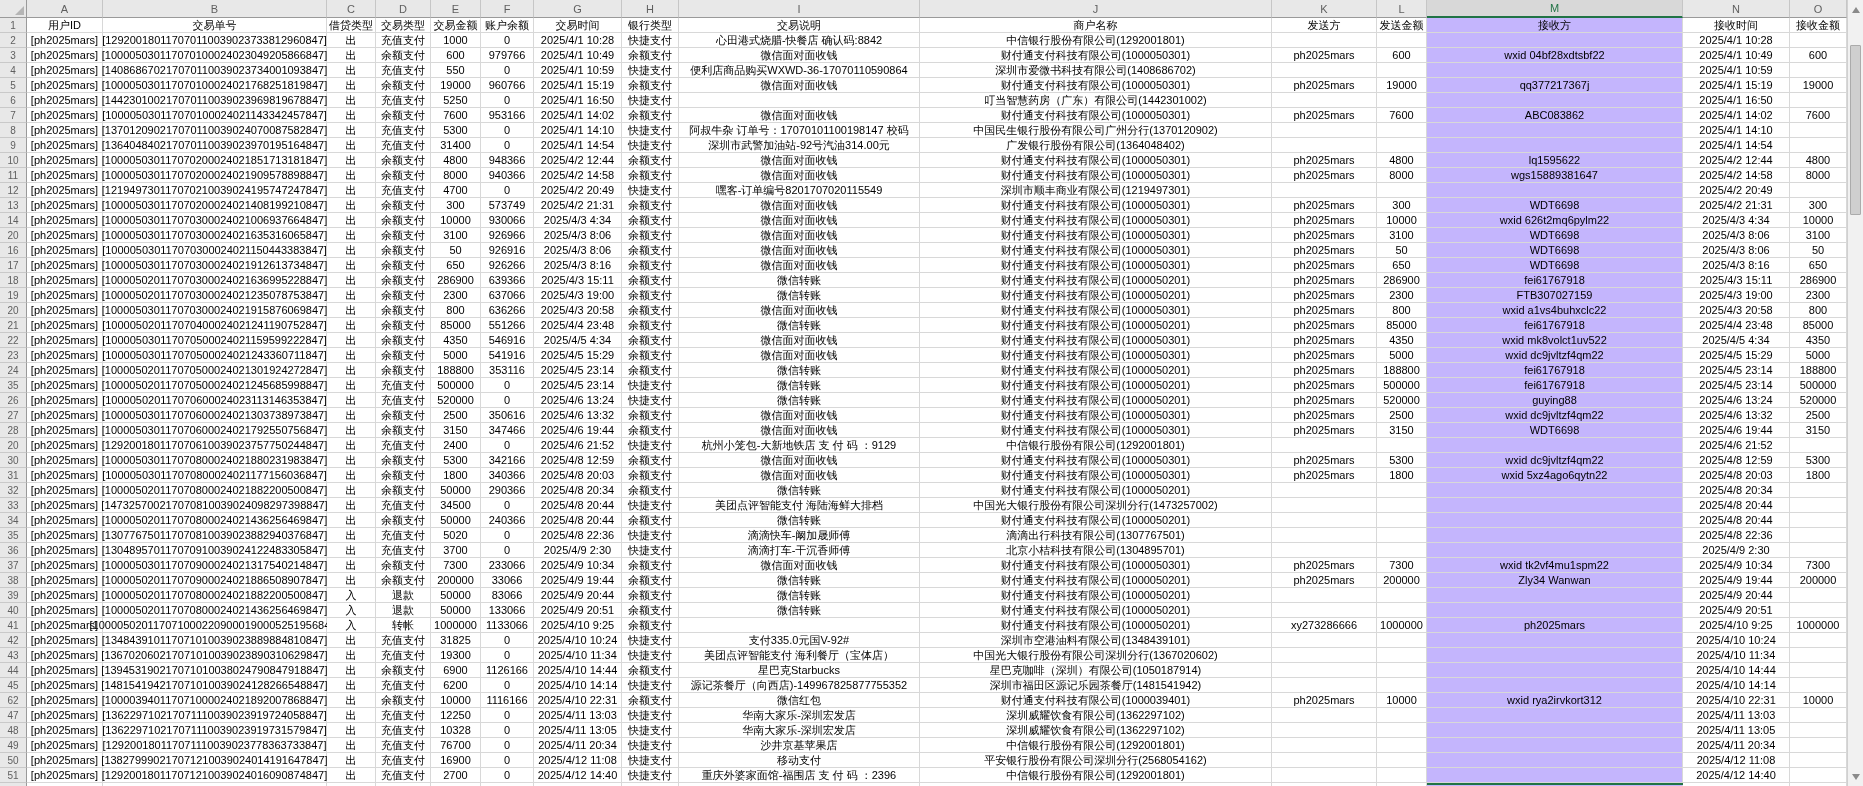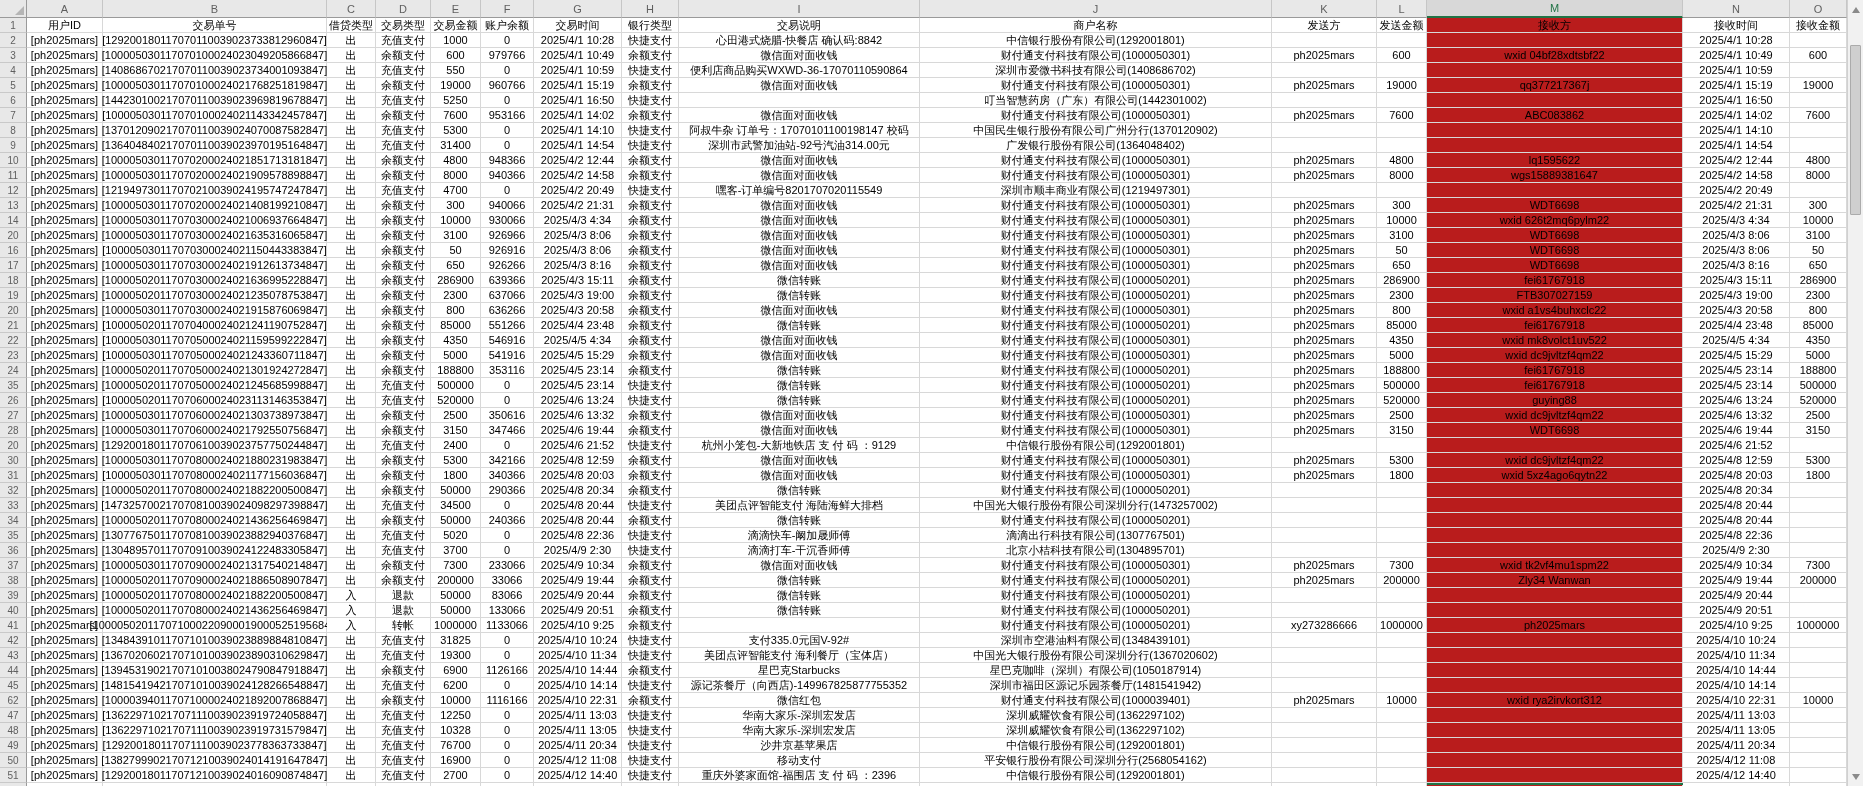--- a/index.html
+++ b/index.html
@@ -46,21 +46,21 @@
     background:#e8e8e8;color:#5f5f5f;font-size:10px;
     border-right:1px solid #9a9a9a;border-bottom:1px solid #c9c9c9;
     height:15px;overflow:hidden;
   }
   .cell{
     flex:0 0 auto;display:flex;align-items:center;justify-content:center;
     height:15px;line-height:13px;white-space:nowrap;overflow:visible;
     border-right:1px solid #d8d8d8;border-bottom:1px solid #d8d8d8;
     background:#fff;
   }
-  .cell.selcol{background:#b91c1c;}
+  .cell.selcol{background:#c4b5fd;}
   .sel-bottom-line{
     position:absolute;left:1427px;top:783px;width:256px;height:2px;
     background:#217346;z-index:5;
   }
   
   .vscroll{
     position:absolute;top:0;right:0;width:16px;height:786px;
     background:#f1f1f1;border-left:1px solid #d0d0d0;z-index:6;
   }
   .scroll-arrow{
@@ -320,21 +320,21 @@
           <div class="cell c14">2025/4/2 20:49</div>
           <div class="cell c15"></div>
         </div>
         <div class="row">
           <div class="rownum c0">13</div>
           <div class="cell c1">[ph2025mars]</div>
           <div class="cell c2">[100005030117070200024021408199210847]</div>
           <div class="cell c3">出</div>
           <div class="cell c4">余额支付</div>
           <div class="cell c5">300</div>
-          <div class="cell c6">940066</div>
+          <div class="cell c6">573749</div>
           <div class="cell c7">2025/4/2 21:31</div>
           <div class="cell c8">余额支付</div>
           <div class="cell c9">微信面对面收钱</div>
           <div class="cell c10">财付通支付科技有限公司(1000050301)</div>
           <div class="cell c11">ph2025mars</div>
           <div class="cell c12">300</div>
           <div class="cell c13 selcol">WDT6698</div>
           <div class="cell c14">2025/4/2 21:31</div>
           <div class="cell c15">300</div>
         </div>

